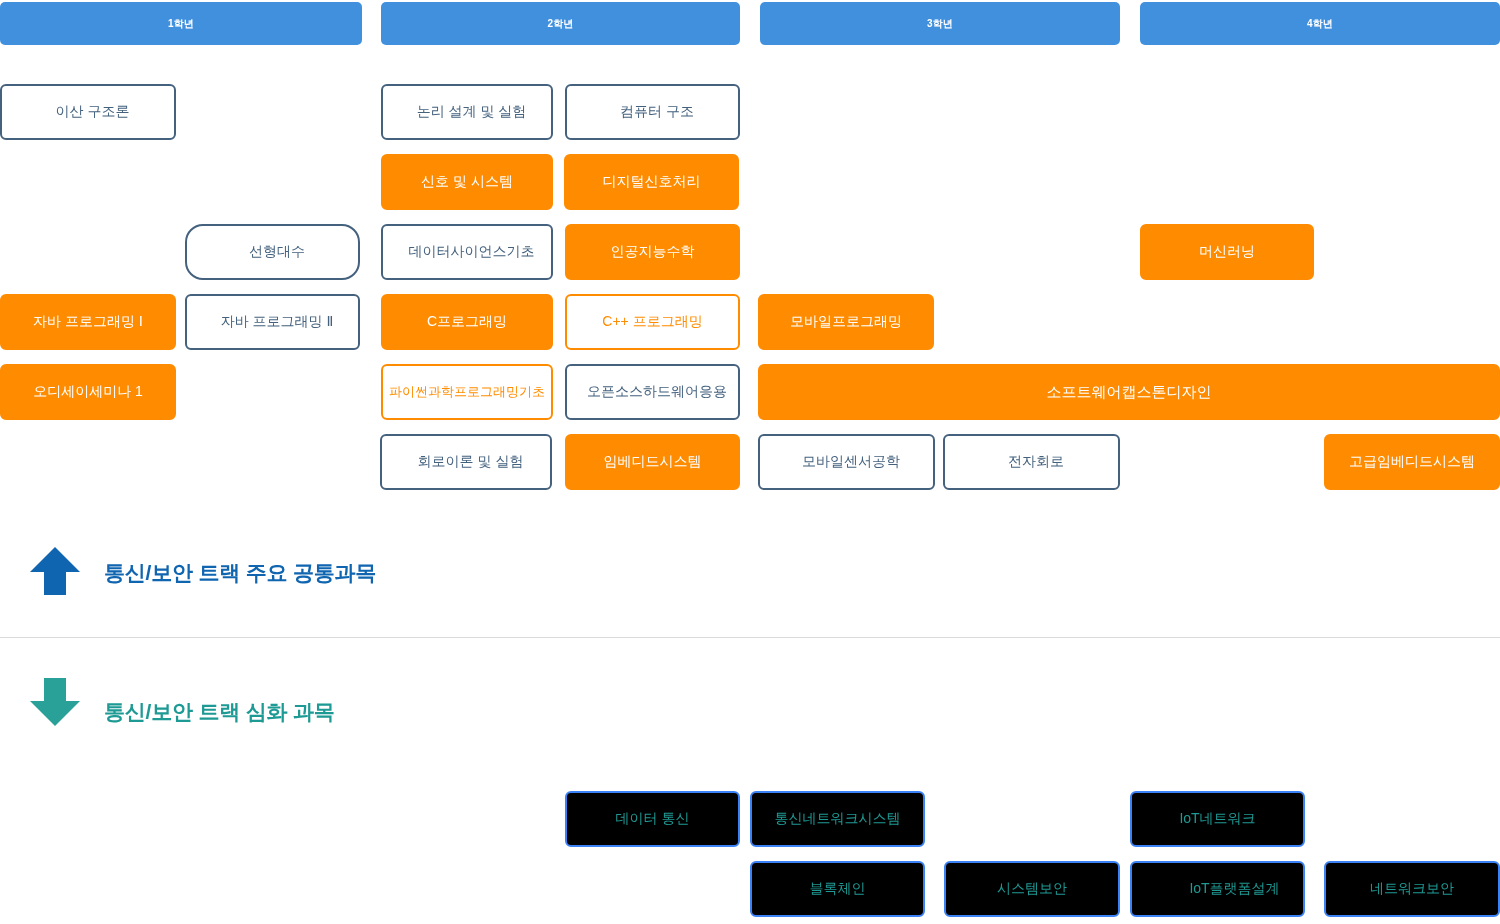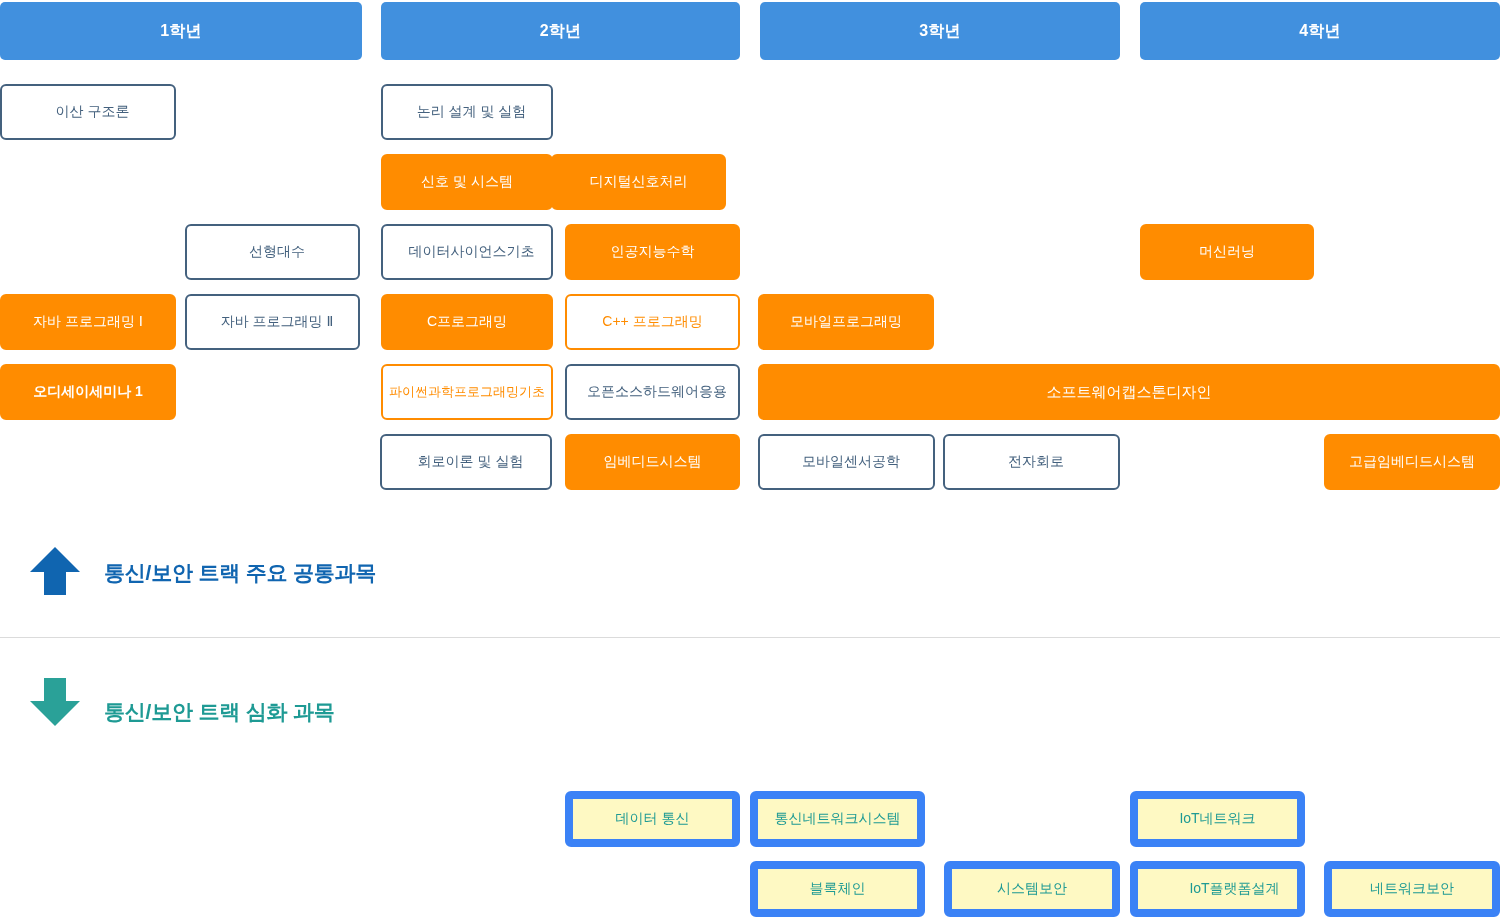--- a/index.html
+++ b/index.html
@@ -19,25 +19,25 @@
   #curriculum-canvas {
     position: absolute;
     left: 0; top: 0;
     width: 1500px;
     height: 924px;
   }
 
   
   .year-header {
     position: absolute;
-    height: 58px;
+    height: 43px;
     background: #4190DE;
     border-radius: 5px;
     color: #ffffff;
-    font-size: 16px;
+    font-size: 10px;
     font-weight: 600;
     display: flex;
     align-items: center;
     justify-content: center;
     letter-spacing: .2px;
     box-sizing: border-box;
   }
 
   
   .course {
@@ -67,22 +67,22 @@
     color: #ffffff;
   }
   
   .course.outline-orange {
     background: #ffffff;
     border: 2px solid #FF8C00;
     color: #FF8C00;
   }
   
   .course.outline-teal {
-    background: #fef9c3;
-    border: 8px solid #3b82f6;
+    background: #000000;
+    border: 2px solid #3b82f6;
     color: #1E9A94;
   }
   .course.wide-bar {
     font-size: 15px;
   }
 
   
   .legend-row {
     position: absolute;
     display: flex;
@@ -122,44 +122,47 @@
     <span>3학년</span>
   </div>
   <div class="year-header" style="left:1140px; top:2px; width:360px;">
     <span>4학년</span>
   </div>
 
   <div class="course outline-slate" style="left:0px; top:84px; width:176px;">
     <span>이산 구조론</span>
   </div>
 
-  <div class="course outline-slate" style="left:185px; top:224px; width:175px;">
+  <div class="course outline-slate" style="left:185px; top:224px; width:175px;border-radius:18px;">
     <span>선형대수</span>
   </div>
 
   <div class="course fill-orange" style="left:0px; top:294px; width:176px;">
     <span>자바 프로그래밍 Ⅰ</span>
   </div>
 
   <div class="course outline-slate" style="left:185px; top:294px; width:175px;">
     <span>자바 프로그래밍 Ⅱ</span>
   </div>
 
-  <div class="course fill-orange" style="left:0px; top:364px; width:176px;font-weight:bold;">
+  <div class="course fill-orange" style="left:0px; top:364px; width:176px;">
     <span>오디세이세미나 1</span>
   </div>
 
   <div class="course outline-slate" style="left:381px; top:84px; width:172px;">
     <span>논리 설계 및 실험</span>
   </div>
+  <div class="course outline-slate" style="left:565px; top:84px; width:175px;">
+    <span>컴퓨터 구조</span>
+  </div>
 
   <div class="course fill-orange" style="left:381px; top:154px; width:172px;">
     <span>신호 및 시스템</span>
   </div>
-  <div class="course fill-orange" style="left:551px; top:154px; width:175px;">
+  <div class="course fill-orange" style="left:564px; top:154px; width:175px;">
     <span>디지털신호처리</span>
   </div>
 
   <div class="course fill-orange" style="left:565px; top:224px; width:175px;">
     <span>인공지능수학</span>
   </div>
   <div class="course outline-slate" style="left:381px; top:224px; width:172px;">
     <span>데이터사이언스기초</span>
   </div>
 

